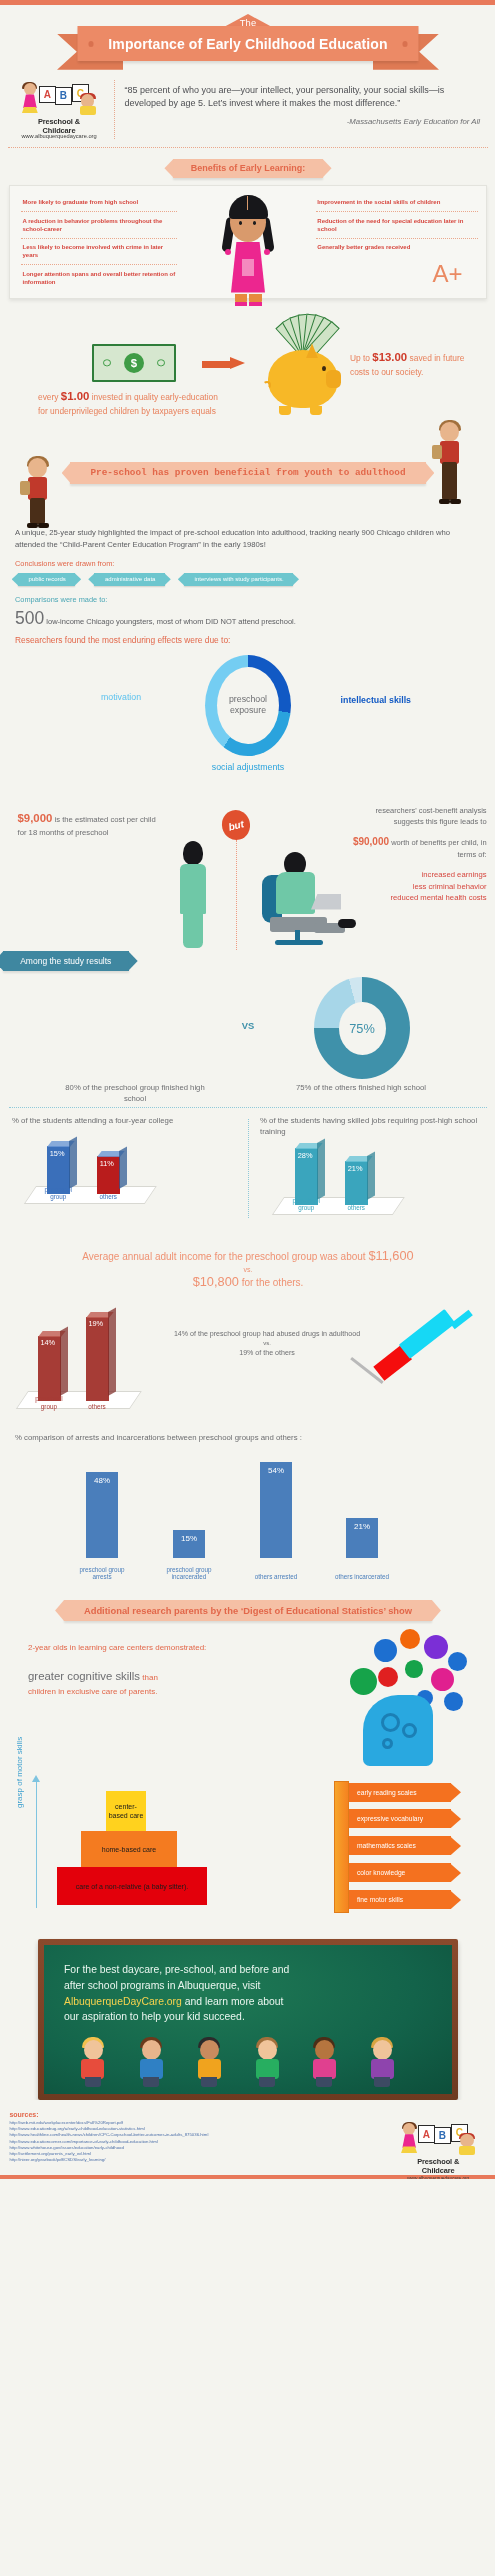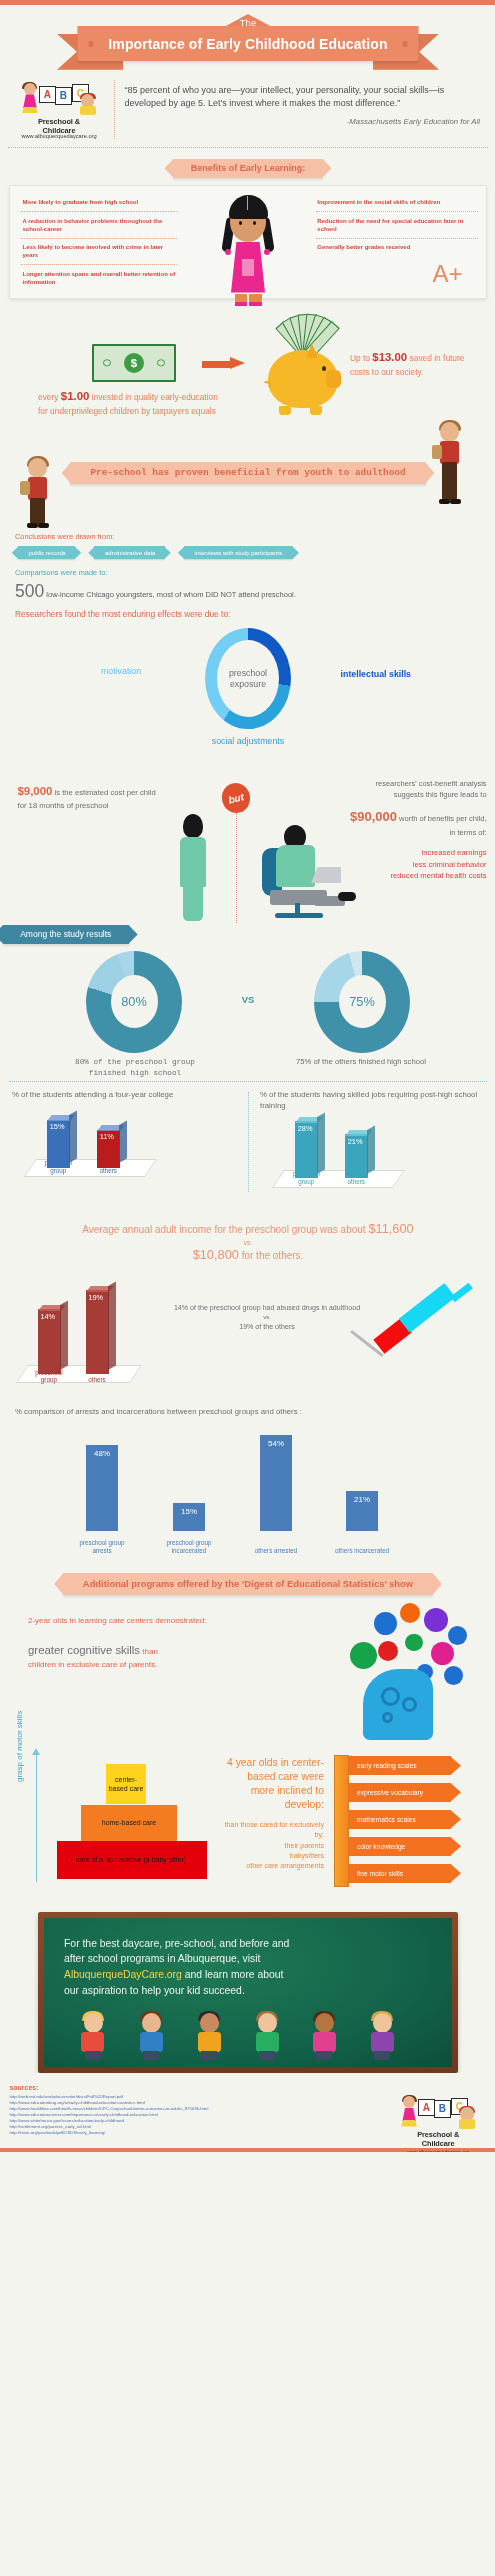--- a/index.html
+++ b/index.html
@@ -179,21 +179,21 @@
   .dl { position:absolute; font-size: 8.8px; }
   .dl.mot { left: 101px; top: 43px; color:#5cc2ef; }
   .dl.intel { right: 85px; top: 46px; color:#1159c4; font-weight:bold;}
   .dl.soc { left:50%; transform:translateX(-50%); top: 113px; color:#2aa3dd; }
 
   
   .costs { position:relative; height: 159px; margin-top: 5.4px; }
   .cost-left { position:absolute; left: 17.5px; top: 20px; width: 148px; font-size: 7.7px; line-height:1.5; color:#6d6e71;}
   .cost-left b { color:#e2674a; font-size: 11.4px; }
   .cost-right { position:absolute; right: 9.4px; top: 15px; width: 143px; font-size: 7.5px; line-height:1.5; color:#6d6e71;text-align:right;}
-  .cost-right b { color:#e2674a; font-size: 13px; }
+  .cost-right b { color:#e2674a; font-size: 10px; }
   .cost-list { margin-top: 9.4px; color:#d6473f; font-size: 7.7px; line-height:1.45;}
   .but-badge { position:absolute; left: 222px; top: 20px; width: 28px; height:30px; background:#e0502e;
                border-radius:50%; color:#fff; font-style:italic; font-weight:bold; font-size:10px;
                display:flex; align-items:center; justify-content:center; transform: rotate(-14deg);}
   .but-line { position:absolute; left: 236px; top: 50px; height: 110px; border-left: 1.7px dotted #ef9b82;}
   .man-stand { position:absolute; left: 180px; top: 51px; width: 30px; height: 108px; }
   .man-stand .h{position:absolute;left:2.7px;top:0;width:20px;height:24px;background:#17171a;border-radius:50% 50% 44% 44%;}
   .man-stand .b{position:absolute;left:0px;top:23px;width:25.6px;height:50px;background:#6fc8a7;border-radius:5.4px 5.4px 1.3px 1.3px;}
   .man-stand .l{position:absolute;left:2.7px;top:71px;width:20px;height:36px;background:#6fc8a7;border-radius:0 0 5.4px 5.4px;}
   .man-sit { position:absolute; left: 261px; top: 62px; width: 101px; height: 98px;}
@@ -213,21 +213,21 @@
   .among-row .banner.teal { display:inline-block; }
   .pies { position:relative; height: 119px; margin-top: 6.7px; }
   .pie { position:absolute; width: 96px; height: 102px; border-radius:50%;
          display:flex; align-items:center; justify-content:center;}
   .pie.a { left: 86px; top:0; background: conic-gradient(#3f91aa 0deg 288deg, #9cd0e2 288deg 340deg, #a7d6e8 340deg 360deg); }
   .pie.b { right: 86px; top:0; background: conic-gradient(#3f91aa 0deg 270deg, #a7d6e8 270deg 345deg, #cfe6f0 345deg 360deg); }
   .pie-hole{ width:47px;height:53px;background:#f4f4ef;border-radius:50%;
              display:flex;align-items:center;justify-content:center;color:#3f91aa;font-size:12.8px;}
   .vs { position:absolute; left:50%; transform:translateX(-50%); top:43px; color:#3f91aa; font-weight:bold; font-size:9.4px;}
   .pie-cap { position:absolute; top: 106px; width: 148px; text-align:center; font-size: 7.7px; color:#6d6e71; line-height:1.4;}
-  .pie-cap.a{ left: 61px; font-family: Liberation Mono, monospace; } .pie-cap.b{ right: 61px; }
+  .pie-cap.a{ left: 61px; } .pie-cap.b{ right: 61px; }
 
   .hr-dot { border-top: 1.3px dotted #8fc9d9; margin: 10.8px 9.4px 0; }
 
   
   .twin { display:flex; margin-top: 8px; position:relative; }
   .twin-half { width: 50%; padding: 0 12px; }
   .twin-sep { position:absolute; left:50%; top:2.7px; bottom:6.7px; border-left:1.3px dotted #8fc9d9;}
   .chart-title { font-size: 7.8px; color:#6d6e71; line-height:1.4; }
   .bars3d { position:relative; height: 79px; margin-top: 8px; }
   .plat { position:absolute; left: 17.5px; bottom: 10.8px; width: 121px; height: 17.5px;
@@ -490,20 +490,21 @@
         <div class="legs" style="height:38px;"></div>
       <div class="shoe a" style="top:77px;"></div>
         <div class="shoe b" style="top:77px;"></div>
     </div>
     <div class="banner-wrap" style="margin-top:19px;">
       <div class="banner wide">Pre-school has proven beneficial from youth to adulthood</div>
     </div>
   </div>
 
   <div class="study">
+    <p class="lead">A unique, 25-year study highlighted the impact of pre-school education into adulthood, tracking  nearly 900 Chicago children who attended the “Child-Parent Center Education Program” in the early 1980s!</p>
     <div class="lbl-red">Conclusions were drawn from:</div>
     <div class="tag-row">
       <div class="tag">public records</div>
       <div class="tag">administrative data</div>
       <div class="tag">interviews with study participants.</div>
     </div>
     <div class="lbl-teal">Comparisons were made to:</div>
     <div class="n500row">
       <span class="big500">500</span>
       <span>low-income Chicago youngsters, most of whom DID NOT attend preschool.</span>
@@ -558,23 +559,20 @@
         <div>reduced mental health costs</div>
       </div>
     </div>
   </div>
 
   <div class="among-row">
     <div class="banner teal">Among the study results</div>
   </div>
 
   <div class="pies">
-    <div class="pie a">
-      <div class="pie-hole">80%</div>
-    </div>
     <div class="vs">VS</div>
     <div class="pie b">
       <div class="pie-hole">75%</div>
     </div>
     <div class="pie-cap a">80% of the preschool group finished high school</div>
     <div class="pie-cap b">75% of the others finished high school</div>
   </div>
 
   <div class="hr-dot"></div>
 
@@ -681,21 +679,21 @@
         <div class="l">others arrested</div>
       </div>
       <div class="fbar" style="left:331px;height:40px;">
         <div class="v">21%</div>
         <div class="l">others incarcerated</div>
       </div>
     </div>
   </div>
 
   <div class="banner-wrap" style="margin-top:16px;">
-    <div class="banner wide">Additional programs offered by the ‘Digest of Educational Statistics’ show</div>
+    <div class="banner wide">Additional research parents by the ‘Digest of Educational Statistics’ show</div>
   </div>
 
   <div class="digest">
     <div class="digest-t1">2-year olds in learning care centers demonstrated:</div>
     <div class="digest-t2">
       <span class="grey">greater cognitive skills</span><span> than</span>
       <div>children in exclusive care of parents.</div>
     </div>
     <div class="brain">
       <div class="bub" style="left:6.7px;top:43px;width:27px;height:27px;background:#16a34a;"></div>
@@ -716,29 +714,20 @@
   </div>
 
   <div class="motor">
     <div class="axis-arrow"></div>
     <div class="axis-v"></div>
     <div class="axis-lbl">grasp of motor skills</div>
     <div class="step s1">center-based care</div>
     <div class="step s2">home-based care</div>
     <div class="step s3">care of a non-relative (a baby sitter).</div>
 
-    <div class="fourp">
-      <div class="big">4 year olds in center-based care were more inclined to develop:</div>
-      <div class="sub">
-        <div>than those cared for exclusively by:</div>
-        <div>their parents</div>
-        <div>babysitters</div>
-        <div>other care arrangements</div>
-      </div>
-    </div>
     <div class="pole"></div>
     <div class="tagarrow" style="top:9.4px;">early reading scales</div>
     <div class="tagarrow" style="top:36px;">expressive vocabulary</div>
     <div class="tagarrow" style="top:63px;">mathematics scales</div>
     <div class="tagarrow" style="top:90px;">color knowledge</div>
     <div class="tagarrow" style="top:117px;">fine motor skills</div>
   </div>
 
   <div class="board-wrap">
     <div class="board-frame">

